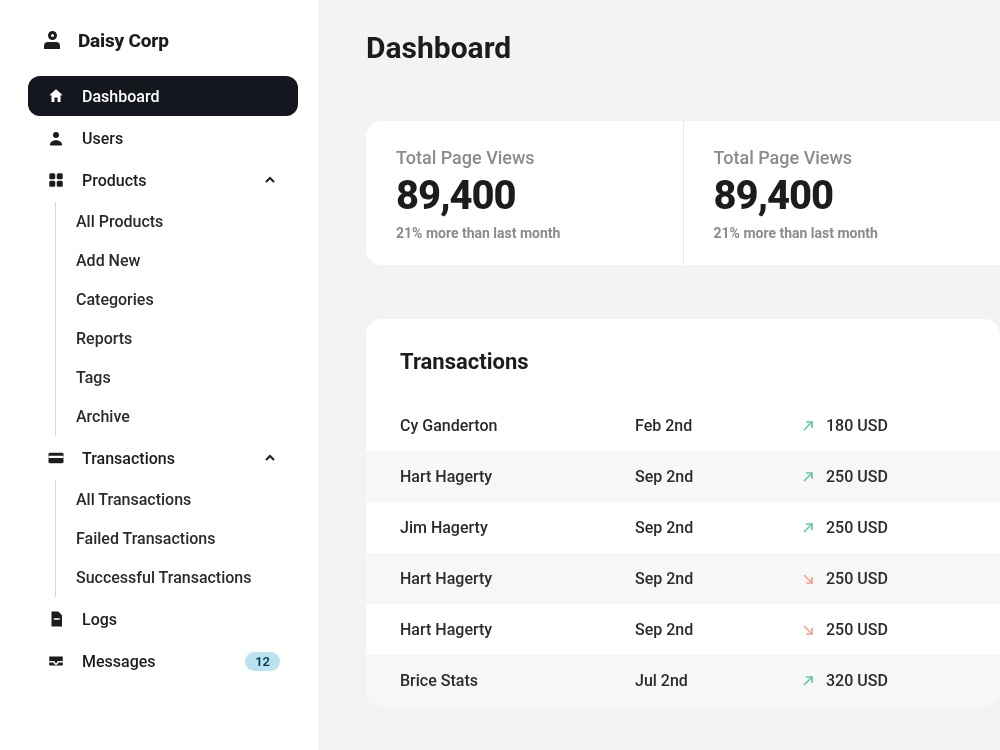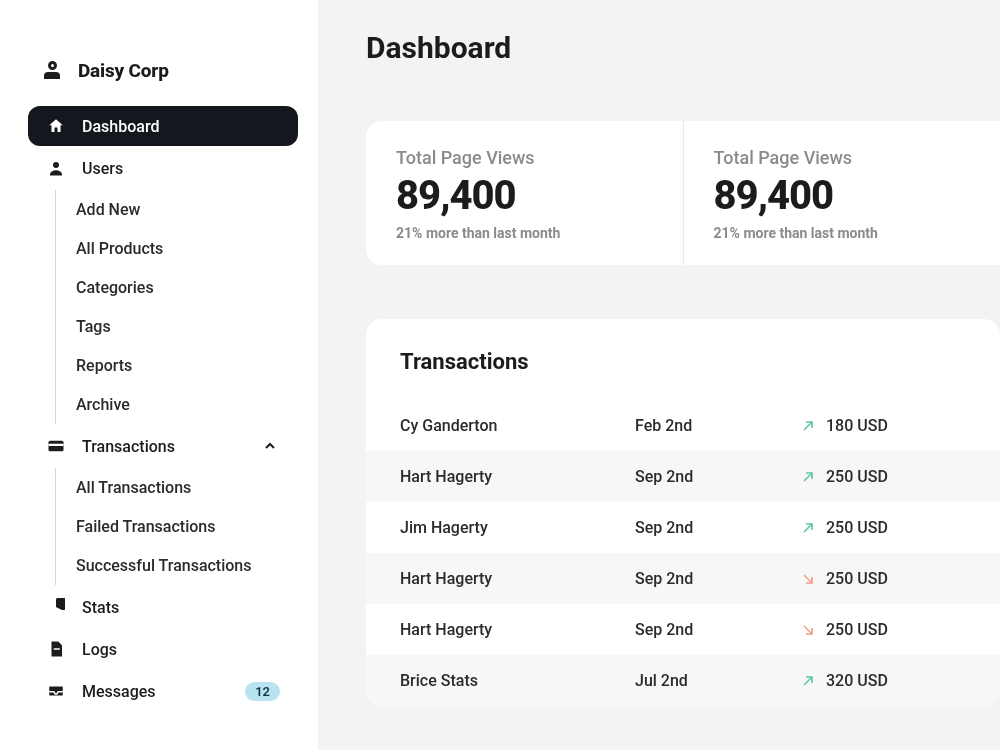--- a/index.html
+++ b/index.html
@@ -20,21 +20,20 @@
       flex-direction: column;
       gap: 2px;
       overflow: hidden;
     }
     .brand {
       display: flex;
       align-items: center;
       gap: 14px;
       margin-bottom: 22px;
       padding-left: 12px;
-      margin-top: 30px;
     }
     .brand-icon {
       width: 24px;
       height: 24px;
       display: flex;
       flex-direction: column;
       align-items: center;
       justify-content: center;
       gap: 2px;
     }
@@ -196,26 +195,42 @@
   <div class="nav-item">
     <span class="icon">
       <svg width="18" height="18" viewBox="0 0 24 24" fill="currentColor">
           <circle cx="12" cy="8" r="4"></circle>
           <path d="M4 21c0-4 4-6 8-6s8 2 8 6v1H4z"></path>
         </svg>
     </span>
     <span>Users</span>
   </div>
 
+  <div class="nav-item">
+    <span class="icon">
+      <svg width="18" height="18" viewBox="0 0 24 24" fill="currentColor">
+          <rect x="3" y="3" width="8" height="8" rx="2"></rect>
+          <rect x="13" y="3" width="8" height="8" rx="2"></rect>
+          <rect x="3" y="13" width="8" height="8" rx="2"></rect>
+          <rect x="13" y="13" width="8" height="8" rx="2"></rect>
+        </svg>
+    </span>
+    <span>Products</span>
+    <span class="icon chevron">
+      <svg width="16" height="16" viewBox="0 0 24 24" fill="none" stroke="currentColor" stroke-width="3">
+          <polyline points="6 15 12 9 18 15"></polyline>
+        </svg>
+    </span>
+  </div>
   <div class="submenu">
+    <div class="sub-item">All Products</div>
     <div class="sub-item">Add New</div>
-    <div class="sub-item">All Products</div>
     <div class="sub-item">Categories</div>
+    <div class="sub-item">Reports</div>
     <div class="sub-item">Tags</div>
-    <div class="sub-item">Reports</div>
     <div class="sub-item">Archive</div>
   </div>
 
   <div class="nav-item">
     <span class="icon">
       <svg width="18" height="18" viewBox="0 0 24 24" fill="currentColor">
           <rect x="2" y="5" width="20" height="14" rx="2"></rect>
           <rect x="2" y="9" width="20" height="3" fill="#fff"></rect>
         </svg>
     </span>
@@ -225,29 +240,20 @@
           <polyline points="6 15 12 9 18 15"></polyline>
         </svg>
     </span>
   </div>
   <div class="submenu">
     <div class="sub-item">All Transactions</div>
     <div class="sub-item">Failed Transactions</div>
     <div class="sub-item">Successful Transactions</div>
   </div>
 
-  <div class="nav-item">
-    <span class="icon">
-      <svg width="18" height="18" viewBox="0 0 24 24" fill="currentColor">
-          <path d="M12 2v10l8 4A10 10 0 1 0 12 2z"></path>
-          <path d="M13 2a10 10 0 0 1 8 13l-8-4z" opacity=".6"></path>
-        </svg>
-    </span>
-    <span>Stats</span>
-  </div>
 
   <div class="nav-item">
     <span class="icon">
       <svg width="18" height="18" viewBox="0 0 24 24" fill="currentColor">
           <path d="M6 2h9l5 5v15H6z"></path>
           <rect x="9" y="11" width="8" height="2" fill="#fff"></rect>
         </svg>
     </span>
     <span>Logs</span>
   </div>

